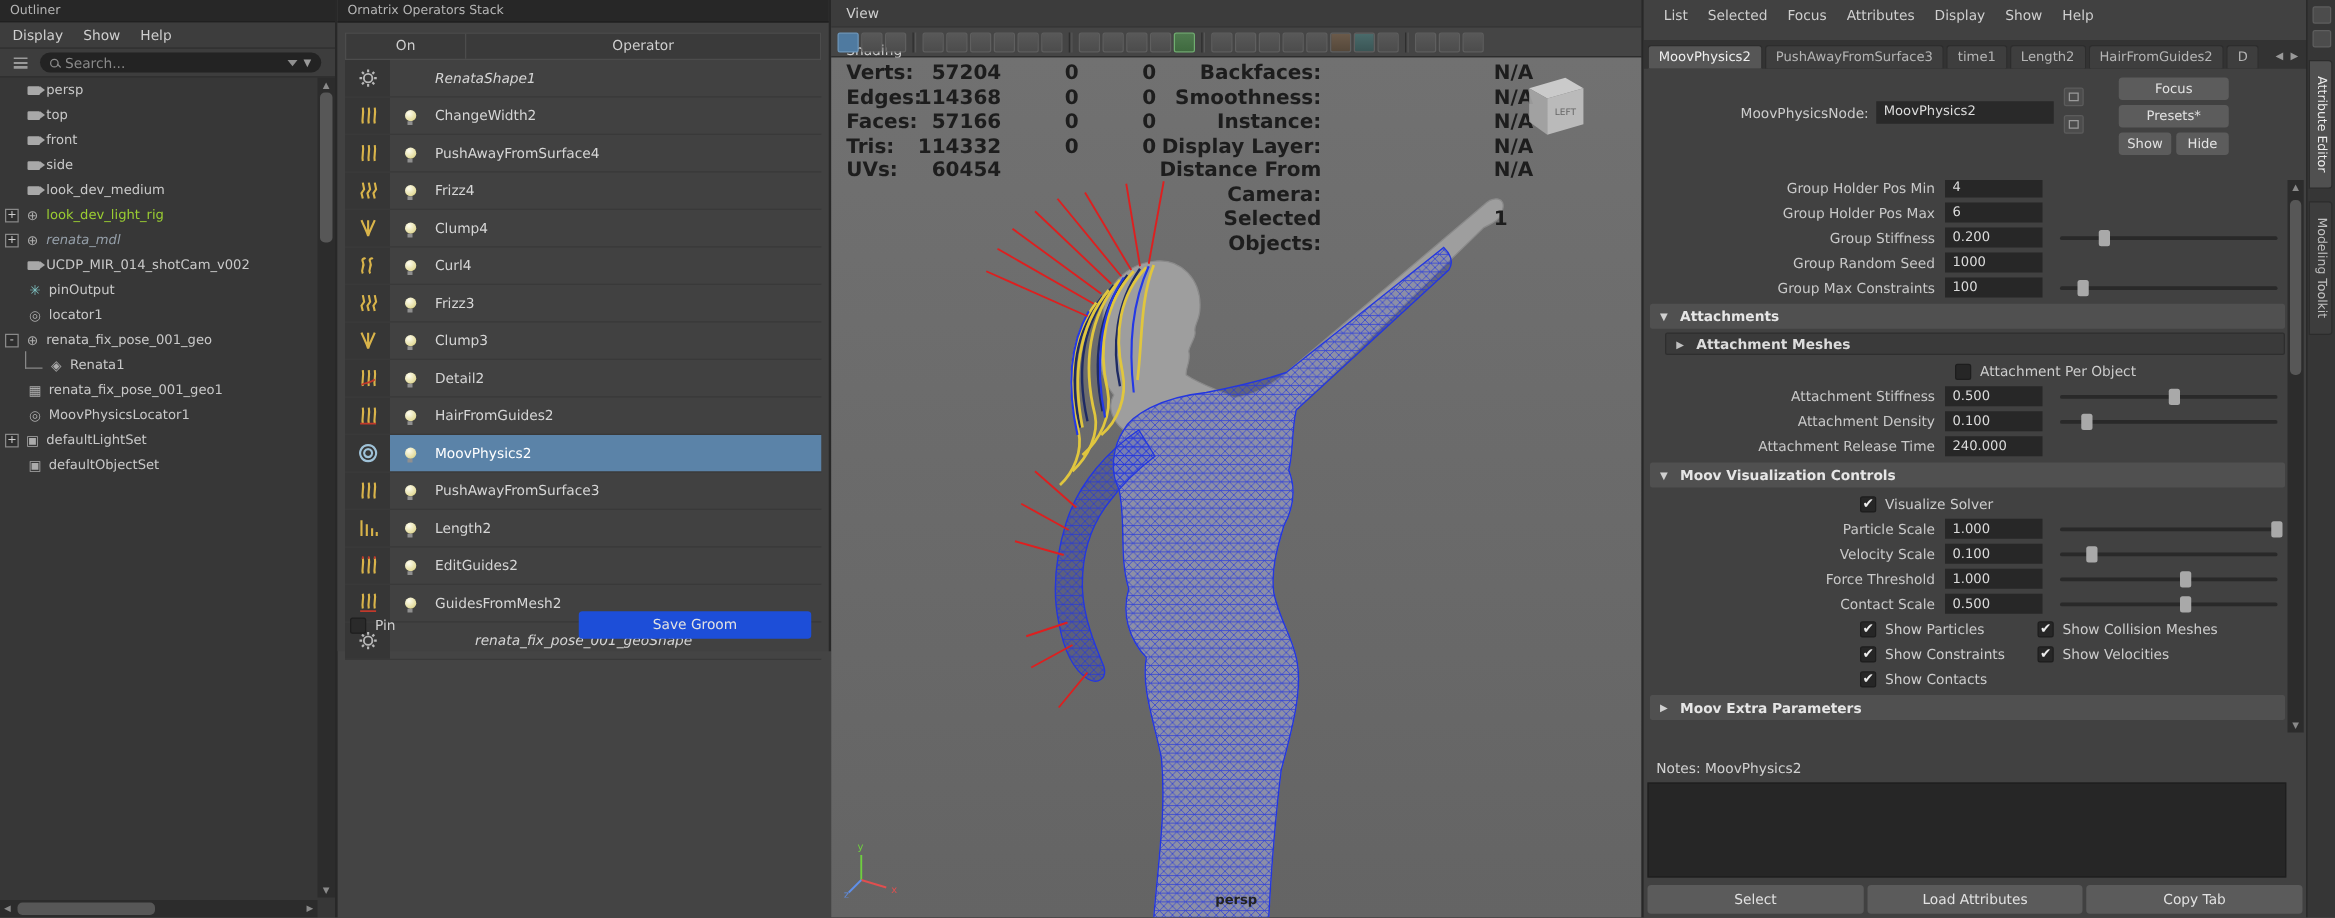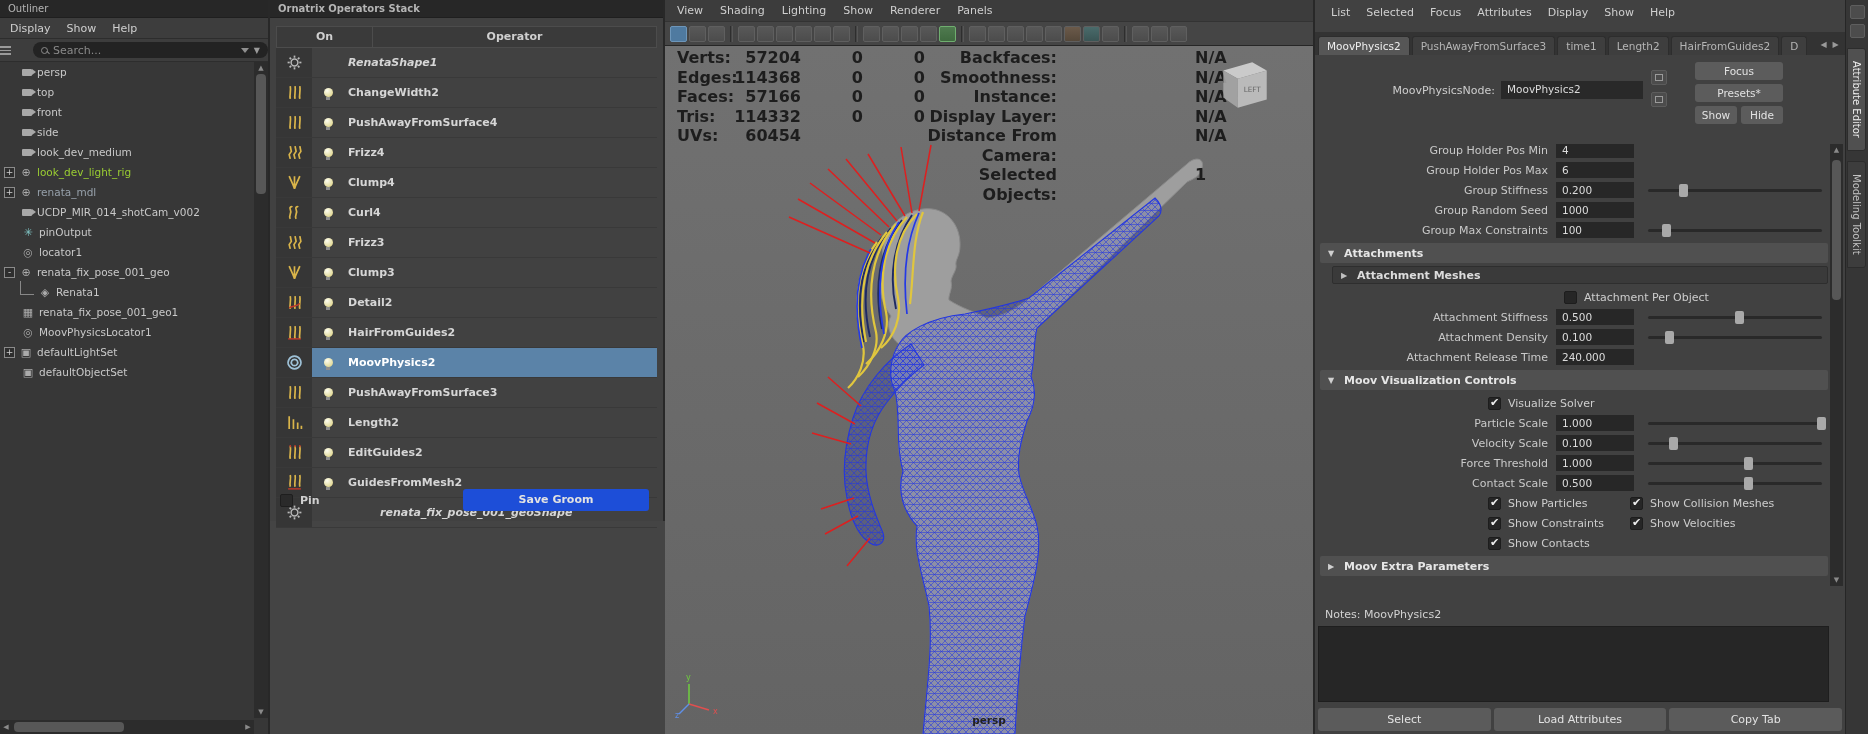--- a/index.html
+++ b/index.html
@@ -5,48 +5,48 @@
   * { margin:0; padding:0; box-sizing:border-box; }
   html,body { width:1868px; height:734px; }
   body { background:#444; font-family:"DejaVu Sans",sans-serif; font-size:11px; color:#c8c8c8; overflow:hidden; position:relative; }
 
   .panel-title { height:18px; background:#272727; color:#b5b5b5; font-size:10px; padding:3px 8px; border-bottom:1px solid #1f1f1f; white-space:nowrap; }
 
   
   #outliner { position:absolute; left:0; top:0; width:270px; height:734px; background:#373737; border-right:2px solid #282828; }
   .ol-menus { height:21px; background:#3d3d3d; display:flex; gap:16px; padding:4px 10px; border-bottom:1px solid #2d2d2d; }
   .m-item { color:#cfcfcf; cursor:default; }
-  .ol-search { height:23px; background:#3d3d3d; display:flex; align-items:center; gap:22px; padding:3px 0; border-bottom:1px solid #2d2d2d; }
+  .ol-search { height:23px; background:#3d3d3d; display:flex; align-items:center; gap:10px; padding:3px 11px; border-bottom:1px solid #2d2d2d; }
   .burger { width:11px; height:9px; background:linear-gradient(#9a9a9a 0 1.5px,transparent 1.5px 3.5px,#9a9a9a 3.5px 5px,transparent 5px 7px,#9a9a9a 7px 8.5px); }
   .ol-search-box { flex:1; height:16px; background:#232323; border-radius:8px; padding:1px 8px; display:flex; align-items:center; gap:5px; color:#8a8a8a; }
   .mag { width:7px; height:7px; border:1.4px solid #8a8a8a; border-radius:50%; position:relative; flex:0 0 auto; }
   .mag::after { content:""; position:absolute; width:4px; height:1.4px; background:#8a8a8a; transform:rotate(45deg); right:-3px; bottom:-1px; }
   .searchtxt { flex:1; }
   .funnel { width:0; height:0; border-left:4px solid transparent; border-right:4px solid transparent; border-top:5px solid #8f8f8f; }
   .ddarrow { color:#9a9a9a; font-size:8px; }
   .ol-tree { position:absolute; top:62px; bottom:16px; left:0; right:14px; overflow:hidden; }
   .t-item { height:20px; display:flex; align-items:center; gap:5px; padding-left:22px; white-space:nowrap; }
   .t-item.has-exp { padding-left:4px; }
   .exp { width:11px; height:11px; border:1px solid #8a8a8a; background:#2e2e2e; color:#cfcfcf; font-size:9px; line-height:9px; text-align:center; flex:0 0 auto; }
   .conn { width:14px; height:14px; border-left:1px solid #888; border-bottom:1px solid #888; margin:-8px 0 0 8px; flex:0 0 auto; }
   .ic-cam { width:10px; height:7px; background:#a8a8a8; border-radius:1px; position:relative; display:inline-block; flex:0 0 auto; }
   .ic-cam::after { content:""; position:absolute; right:-4px; top:0.5px; border-top:3px solid transparent; border-bottom:3px solid transparent; border-left:4px solid #a8a8a8; }
   .glyph { font-size:11px; color:#ababab; width:12px; text-align:center; flex:0 0 auto; }
   .glyph.teal { color:#7fc2c2; }
   .t-label { color:#c9c9c9; font-size:10.5px; }
   .c-green { color:#9acd32; }
-  .c-dim { color:#96a0aa; }
+  .c-dim { color:#96a0aa; font-style:italic; }
   .ol-vscroll { position:absolute; right:0; top:62px; bottom:16px; width:14px; background:#2c2c2c; }
   .ol-vscroll .thumb { position:absolute; top:12px; left:2px; right:2px; height:120px; background:#575757; border-radius:4px; }
   .sb-arrow { position:absolute; width:100%; text-align:center; color:#8a8a8a; font-size:7px; }
   .ol-hscroll { position:absolute; left:0; right:14px; bottom:0; height:14px; background:#2c2c2c; }
   .ol-hscroll .thumb { position:absolute; left:14px; top:2px; bottom:2px; width:110px; background:#575757; border-radius:4px; }
 
   
-  #stack { position:absolute; left:270px; top:0; width:395px; height:521px; background:#414141; border-right:2px solid #282828;font-weight:bold; }
+  #stack { position:absolute; left:270px; top:0; width:395px; height:521px; background:#414141; border-right:2px solid #282828; }
   .st-header { position:absolute; top:26px; left:6px; right:6px; height:22px; display:flex; background:#3a3a3a; border:1px solid #4c4c4c; color:#cfcfcf; }
   .st-h-on { width:96px; text-align:center; line-height:20px; border-right:1px solid #4c4c4c; }
   .st-h-op { flex:1; text-align:center; line-height:20px; }
   .st-rows { position:absolute; top:48px; left:6px; right:6px; }
   .op-row { height:30px; display:flex; align-items:stretch; border-bottom:1px solid #393939; }
   .op-icon { width:36px; background:#363636; display:flex; align-items:center; justify-content:center; flex:0 0 auto; }
   .op-icon svg { width:17px; height:17px; }
   .op-icon svg path.st { stroke:#d9b44a; fill:none; stroke-width:1.6; }
   .op-icon svg path.acc { stroke:#c0392b; fill:none; stroke-width:1.3; }
   .op-icon.phys svg path.st { stroke:#9fc2d8; }
@@ -61,21 +61,21 @@
   .op-label.ind { padding-left:36px; }
   .gearsvg circle { fill:none; stroke:#b8b8b8; stroke-width:1.4; }
   .gearsvg line { stroke:#b8b8b8; stroke-width:1.6; }
   .st-footer { position:absolute; bottom:8px; left:10px; right:10px; height:24px; }
   .pin-check { position:absolute; left:0; top:5px; width:13px; height:13px; background:#2a2a2a; border:1px solid #1e1e1e; border-radius:2px; }
   .pin-label { position:absolute; left:20px; top:5px; color:#cfcfcf; }
   .save-btn { position:absolute; right:4px; top:0; width:186px; height:22px; background:#1d4ed8; border-radius:3px; text-align:center; line-height:22px; color:#e2e2e2; }
 
   
   #viewport { position:absolute; left:665px; top:0; width:650px; height:734px; background:#3c3c3c; border-right:2px solid #282828; }
-  .vp-menus { height:21px; display:flex; gap:17px; padding:4px 12px; background:#3c3c3c; }
+  .vp-menus { height:21px; display:flex; gap:17px; padding:4px 12px; background:#3c3c3c;flex-direction:column; }
   .vp-toolbar { height:25px; background:#454545; display:flex; align-items:center; gap:2px; padding:3px 5px; border-top:1px solid #333; border-bottom:1px solid #262626; }
   .vp-icon { width:17px; height:16px; background:linear-gradient(#585858,#4c4c4c); border:1px solid #5f5f5f; border-radius:2px; flex:0 0 auto; }
   .vp-icon.act-blue { background:#4f7aa0; border-color:#6d96ba; }
   .vp-icon.act-green { background:linear-gradient(#4f7a4f,#3f6a3f); border-color:#6fae6f; }
   .vp-icon.tint-warm { background:linear-gradient(#6b5a4a,#55483a); }
   .vp-icon.tint-teal { background:linear-gradient(#4a6b6b,#3a5555); }
   .vp-sep { width:3px; height:16px; border-left:1px solid #2e2e2e; border-right:1px solid #565656; margin:0 3px; flex:0 0 auto; }
   .vp-canvas { position:absolute; top:46px; left:0; right:0; bottom:0; background:linear-gradient(#717171,#646464); overflow:hidden; }
   .scene { position:absolute; inset:0; width:650px; height:688px; }
   .hud { position:absolute; font-size:16px; font-weight:bold; color:#1d1d1d; }

